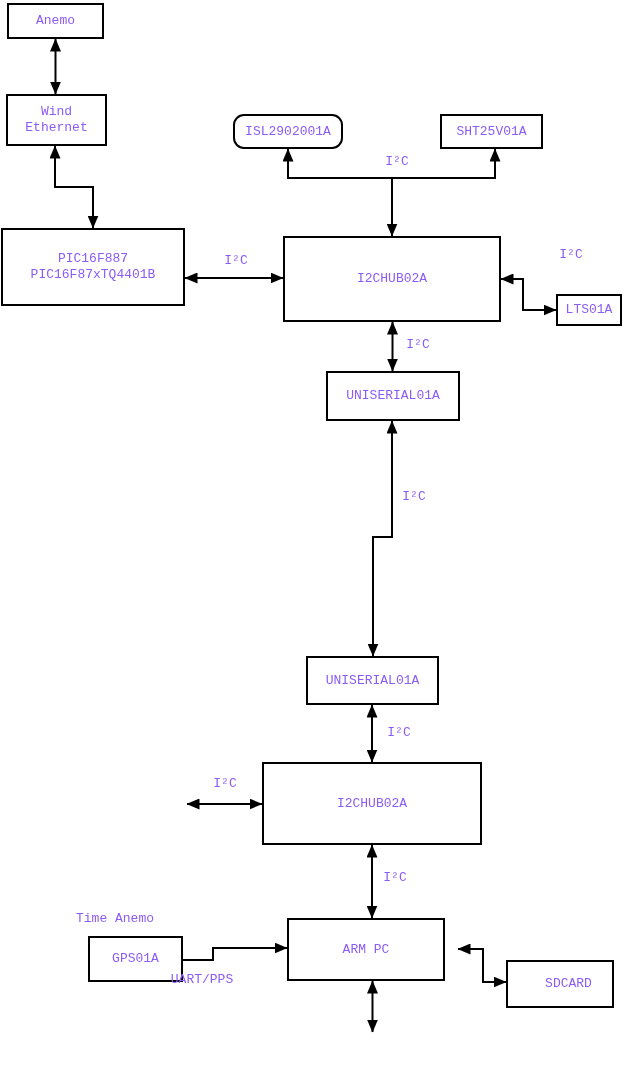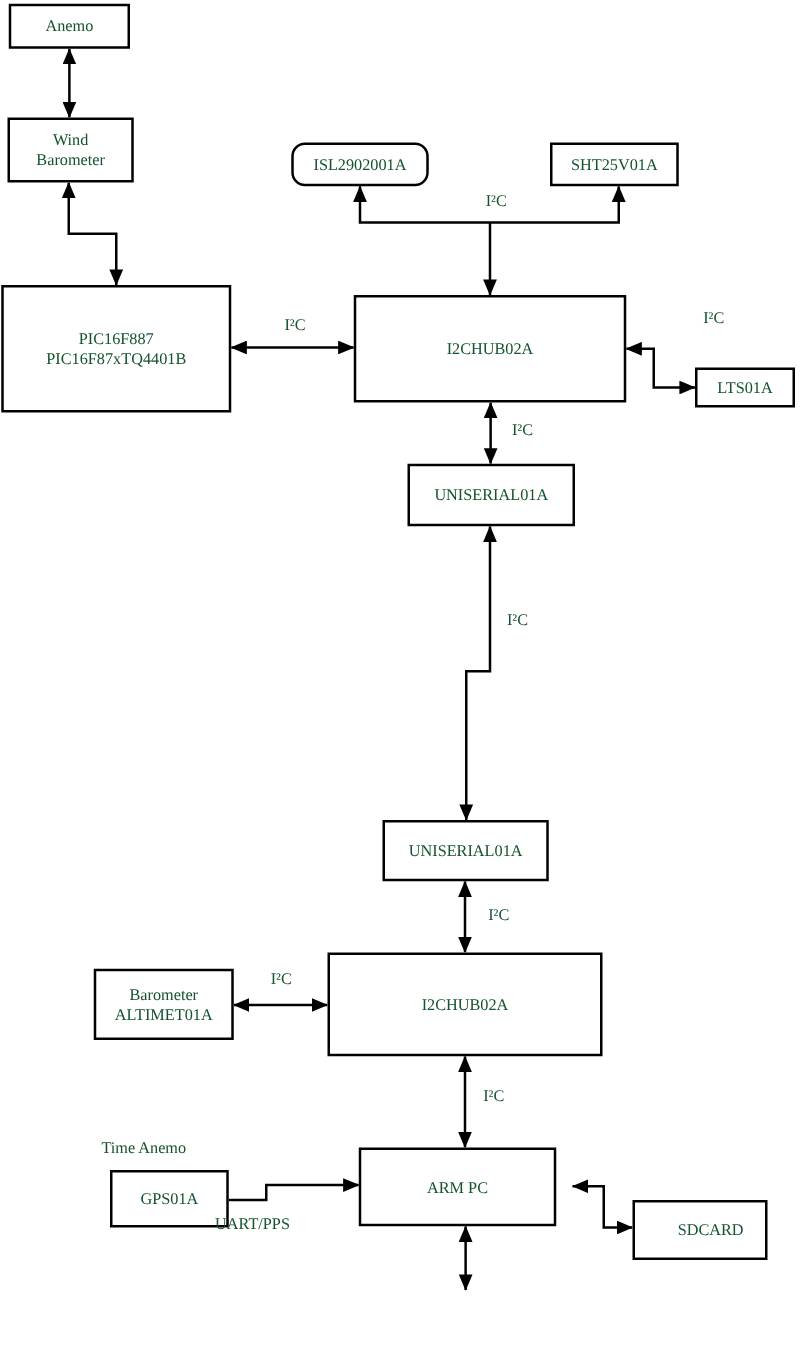--- a/index.html
+++ b/index.html
@@ -1,22 +1,22 @@
 <!DOCTYPE html>
 <html><head>
 <meta charset="utf-8">
 <style>
   html, body { margin: 0; padding: 0; background: #ffffff; }
   #canvas {
     position: relative;
     width: 640px;
     height: 1089px;
     background: #ffffff;
-    font-family: Liberation Serif, serif;
-    color: #14532d;
+    font-family: Liberation Mono, monospace;
+    color: #8b5cf6;
     overflow: hidden;
   }
   #wires { position: absolute; left: 0; top: 0; width: 640px; height: 1089px; }
   #wires path { stroke: #000000; stroke-width: 2; fill: none; }
   #wires marker path { fill: #000000; stroke: none; }
   .node {
     position: absolute;
     box-sizing: border-box;
     background: #ffffff;
     border: 2px solid #000000;
@@ -61,31 +61,29 @@
     <path d="M372,705 L372,762" marker-start="url(#mS)" marker-end="url(#mE)"></path>
     <path d="M187,804 L262,804" marker-start="url(#mS)" marker-end="url(#mE)"></path>
     <path d="M372,845 L372,918" marker-start="url(#mS)" marker-end="url(#mE)"></path>
     <path d="M162,960 L213,960 L213,948 L287,948" marker-end="url(#mE)"></path>
     <path d="M458,949 L483,949 L483,982 L506,982" marker-start="url(#mS)" marker-end="url(#mE)"></path>
     <path d="M372.5,981 L372.5,1032" marker-start="url(#mS)" marker-end="url(#mE)"></path>
   </svg>
 
   <div class="node" style="left:7px; top:3px; width:97px; height:36px;">Anemo</div>
   <div class="node" style="left:6px; top:94px; width:101px; height:52px;">Wind
-Barometer</div>
-  <div class="node" style="left:1px; top:228px; width:184px; height:102px;">PIC16F887
+Ethernet</div>
+  <div class="node" style="left:1px; top:228px; width:184px; height:78px;">PIC16F887
 PIC16F87xTQ4401B</div>
   <div class="node" style="left:233px; top:114px; width:110px; height:35px;border-radius:11px;">ISL2902001A</div>
   <div class="node" style="left:440px; top:114px; width:103px; height:35px;text-align:center;">SHT25V01A</div>
   <div class="node" style="left:283px; top:236px; width:218px; height:86px;">I2CHUB02A</div>
-  <div class="node" style="left:556px; top:294px; width:80px; height:32px;">LTS01A</div>
+  <div class="node" style="left:556px; top:294px; width:66px; height:32px;">LTS01A</div>
   <div class="node" style="left:326px; top:371px; width:134px; height:50px;">UNISERIAL01A</div>
   <div class="node" style="left:306px; top:656px; width:133px; height:49px;">UNISERIAL01A</div>
-  <div class="node" style="left:75px; top:775px; width:112px; height:57px;">Barometer
-ALTIMET01A</div>
   <div class="node" style="left:262px; top:762px; width:220px; height:83px;">I2CHUB02A</div>
   <div class="node" style="left:67px; top:936px; width:95px; height:46px;margin-left:21px;">GPS01A</div>
   <div class="node" style="left:287px; top:918px; width:158px; height:63px;">ARM PC</div>
   <div class="node" style="left:506px; top:960px; width:108px; height:48px;padding-left:17px;">SDCARD</div>
 
   <div class="elabel" style="left:397px; top:161px;">I²C</div>
   <div class="elabel" style="left:236px; top:260px;">I²C</div>
   <div class="elabel" style="left:571px; top:254px;">I²C</div>
   <div class="elabel" style="left:418px; top:344px;">I²C</div>
   <div class="elabel" style="left:414px; top:496px;">I²C</div>

